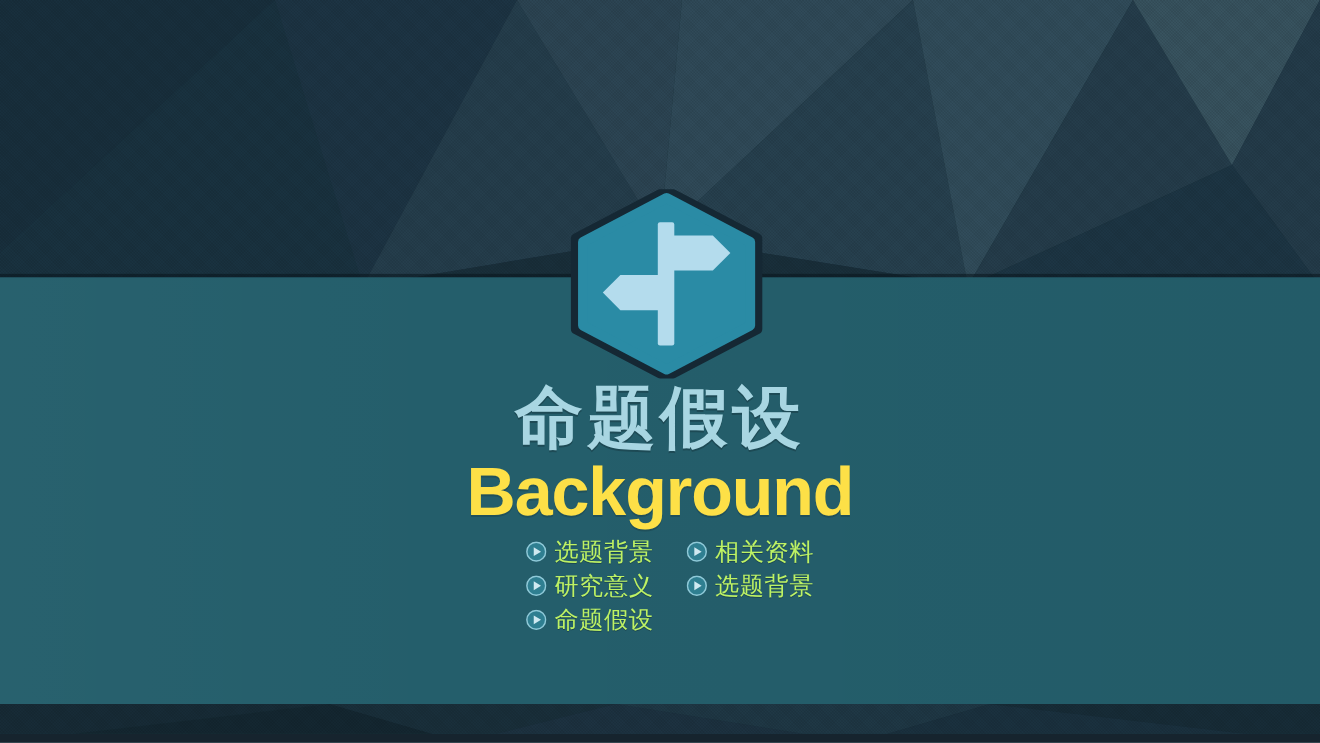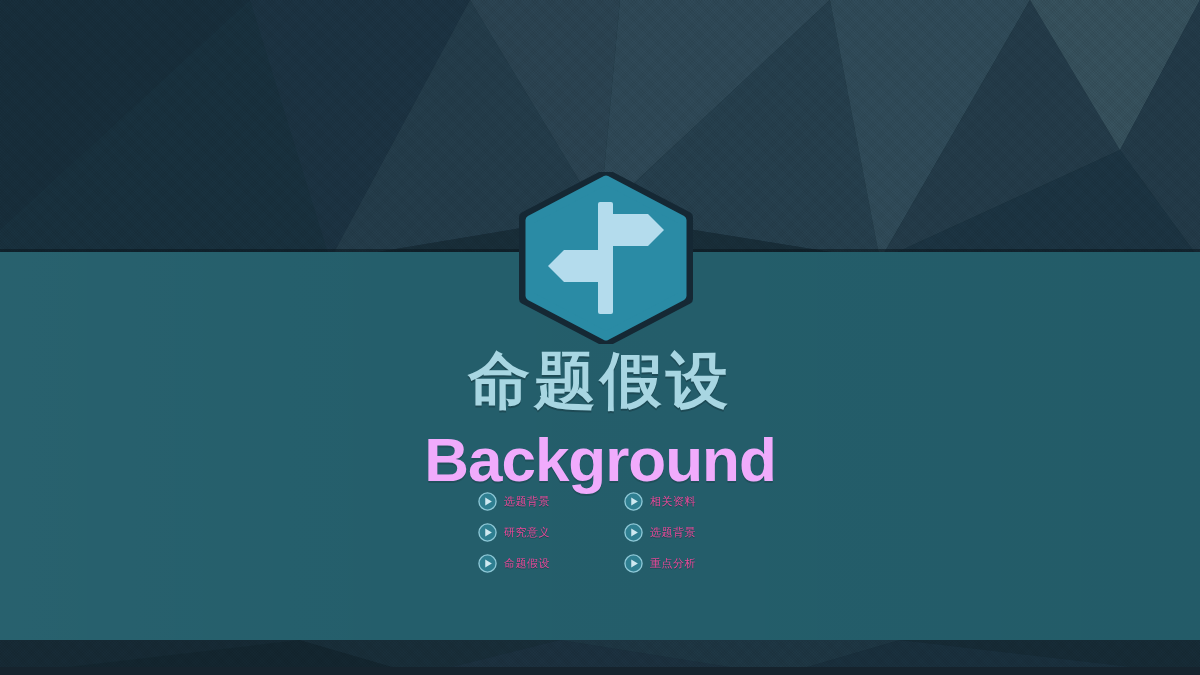--- a/index.html
+++ b/index.html
@@ -77,26 +77,26 @@
   }
   #title-cn {
     font-size:62px;
     font-weight:700;
     letter-spacing:4px;
     line-height:1.06;
     color:#a8d6e2;
     text-shadow:0 2px 0 rgba(12,30,38,0.30);
   }
   #title-en {
-    margin-top:14px;
+    margin-top:2px;
     font-size:62px;
     font-weight:700;
     letter-spacing:-1px;
     line-height:1.02;
-    color:#f0abfc;
+    color:#fde047;
     text-shadow:0 2px 0 rgba(12,30,38,0.22);
   }
 
   
   #menu {
     position:absolute;
     left:478px; top:486px;
     width:290px;
     display:grid;
     grid-template-columns:146px 146px;
@@ -109,23 +109,23 @@
     gap:7px;
     cursor:pointer;
   }
   .bullet {
     flex:0 0 auto;
     width:19px; height:19px;
     display:block;
   }
   .bullet svg { display:block; width:19px; height:19px; }
   .menu-label {
-    font-size:11px;
+    font-size:22px;
     font-weight:400;
-    color:#ec4899;
+    color:#bef264;
     letter-spacing:.5px;
     white-space:nowrap;
     text-shadow:0 1px 0 rgba(10,26,34,0.35);
   }
 </style>
 </head>
 <body>
 
 <div id="slide">
 
@@ -237,26 +237,16 @@
       <span class="bullet">
         <svg viewBox="0 0 20 20">
           <circle cx="10" cy="10" r="9" fill="#2f7f91"></circle>
           <circle cx="10" cy="10" r="9" fill="none" stroke="#8fc9d8" stroke-width="1.4"></circle>
           <path d="M7.6 5.8 L14.6 10 L7.6 14.2 Z" fill="#cfe9f1"></path>
         </svg>
       </span>
       <span class="menu-label">命题假设</span>
     </div>
 
-    <div class="menu-item">
-      <span class="bullet">
-        <svg viewBox="0 0 20 20">
-          <circle cx="10" cy="10" r="9" fill="#2f7f91"></circle>
-          <circle cx="10" cy="10" r="9" fill="none" stroke="#8fc9d8" stroke-width="1.4"></circle>
-          <path d="M7.6 5.8 L14.6 10 L7.6 14.2 Z" fill="#cfe9f1"></path>
-        </svg>
-      </span>
-      <span class="menu-label">重点分析</span>
-    </div>
 
   </div>
 
 </div>
 
 </body></html>

